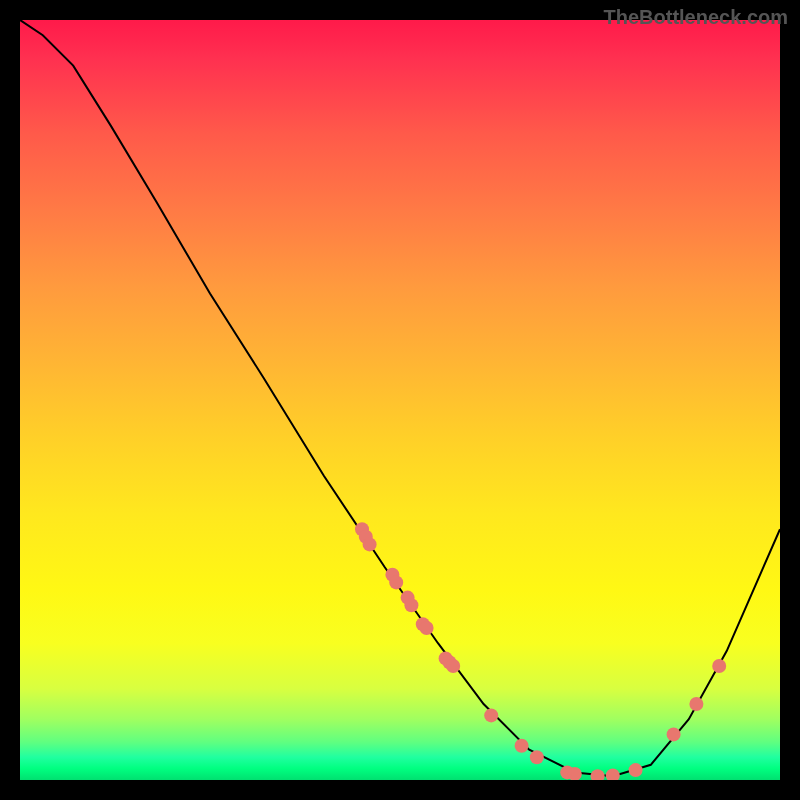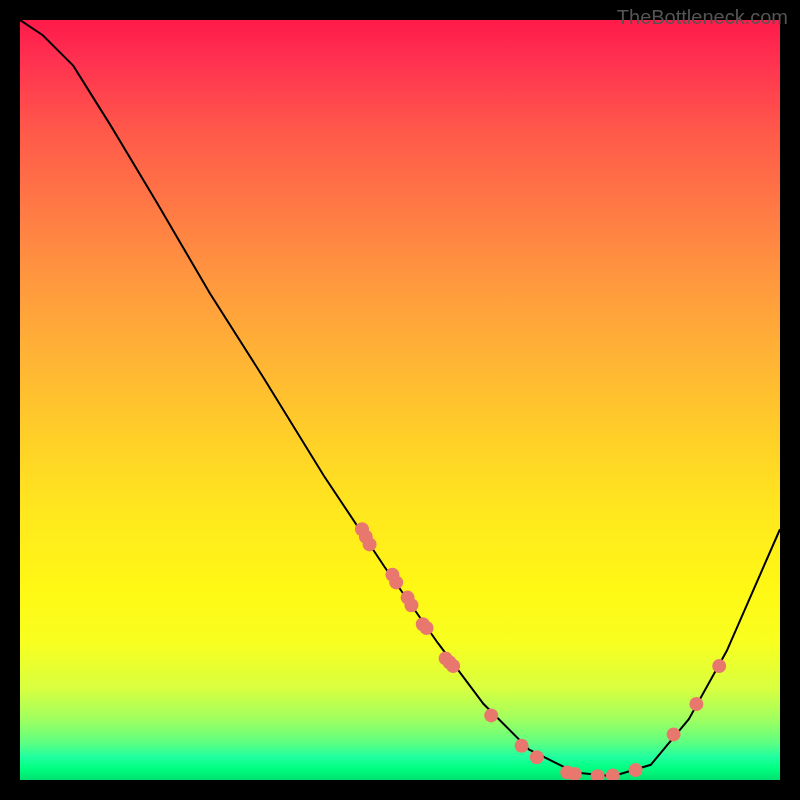--- a/index.html
+++ b/index.html
@@ -9,21 +9,21 @@
     background: #000;
     position: relative;
     font-family: Arial, sans-serif;
   }
   .watermark {
     position: absolute;
     top: 6px;
     right: 12px;
     color: #555;
     font-size: 20px;
-    font-weight: normal;
+    font-weight: bold;
     z-index: 10;
   }
   .plot-area {
     position: absolute;
     left: 20px;
     top: 20px;
     width: 760px;
     height: 760px;
   }
   .gradient-bg {

